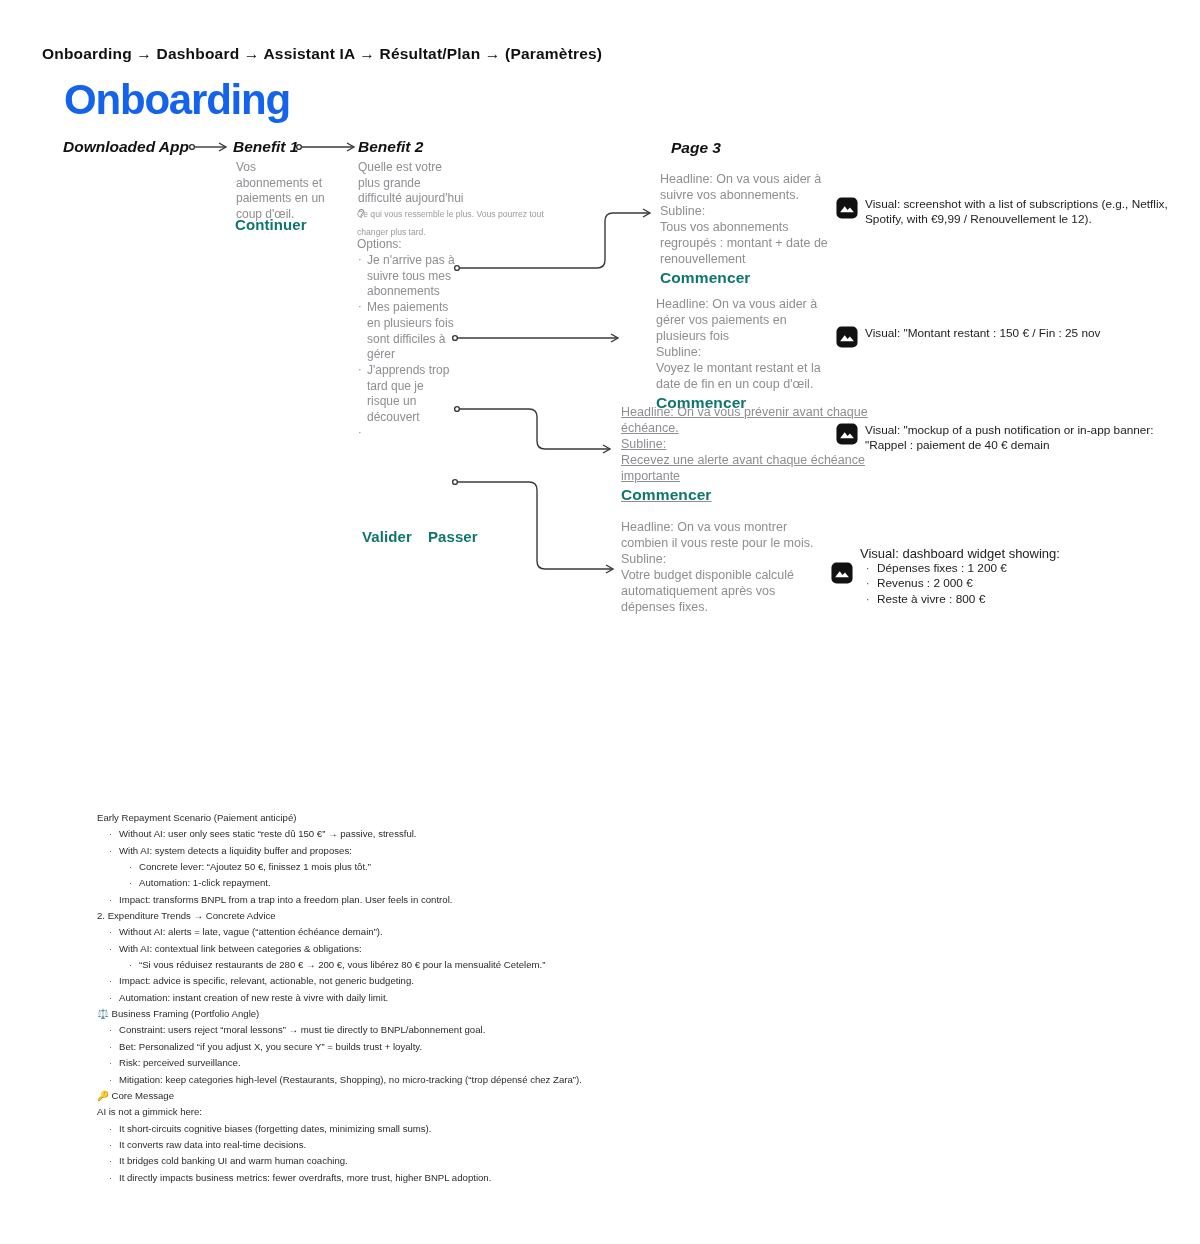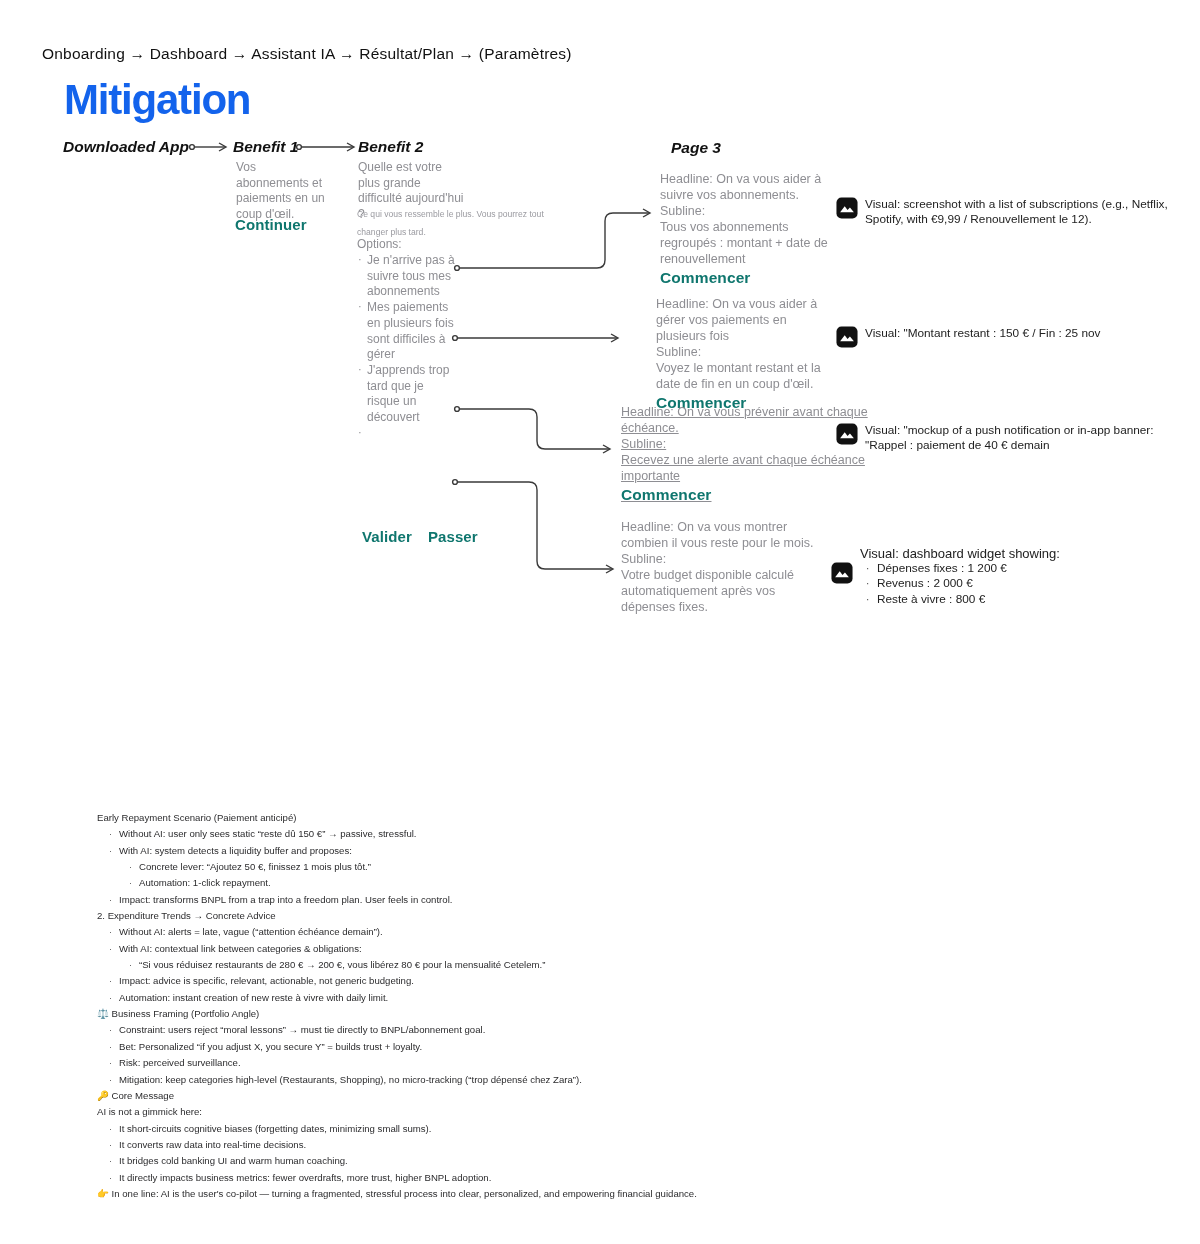--- a/index.html
+++ b/index.html
@@ -2,21 +2,21 @@
 <html><head>
 <meta charset="utf-8">
 <style>
   html,body{margin:0;padding:0;background:#fff;}
   #canvas{
     position:relative;width:1200px;height:1244px;background:#ffffff;overflow:hidden;
     font-family:"Liberation Sans","DejaVu Sans",sans-serif;color:#1d1d1f;
   }
   .abs{position:absolute;}
   
-  #breadcrumb{left:42px;top:45px;font-size:15.5px;font-weight:400;letter-spacing:.2px;color:#111;}
+  #breadcrumb{left:42px;top:45px;font-size:15.5px;font-weight:700;letter-spacing:.2px;color:#111;}
   #page-title{left:64px;top:76px;font-size:42px;font-weight:800;letter-spacing:-1.2px;color:#1363ec;}
   
   .flow-header{font-size:15.5px;font-weight:700;color:#111;font-style:italic;}
   #hdr-app{left:63px;top:138px;}
   #hdr-b1{left:233px;top:138px;}
   #hdr-b2{left:358px;top:138px;}
   #hdr-p3{left:671px;top:139px;}
   
   .gray{color:#8e8e93;font-size:12px;line-height:15.7px;}
   #benefit1-desc{left:236px;top:160px;width:92px;}
@@ -58,21 +58,21 @@
   .note.i0{padding-left:0;}
   .note.i1 .bullet{padding-left:12px;width:10px;flex:0 0 22px;box-sizing:border-box;}
   .note.i2 .bullet{padding-left:32px;width:10px;flex:0 0 42px;box-sizing:border-box;}
 </style>
 </head>
 <body>
 
 <div id="canvas">
 
   <div class="abs" id="breadcrumb">Onboarding → Dashboard → Assistant IA → Résultat/Plan → (Paramètres)</div>
-  <div class="abs" id="page-title">Mitigation</div>
+  <div class="abs" id="page-title">Onboarding</div>
 
   <div class="abs flow-header" id="hdr-app">Downloaded App</div>
   <div class="abs flow-header" id="hdr-b1">Benefit 1</div>
   <div class="abs flow-header" id="hdr-b2">Benefit 2</div>
   <div class="abs flow-header" id="hdr-p3">Page 3</div>
 
   <div class="abs gray" id="benefit1-desc">Vos abonnements et paiements en un coup d'œil.</div>
   <div class="abs cta" id="cta-continuer">Continuer</div>
 
   <div class="abs gray" id="benefit2-question">Quelle est votre plus grande difficulté aujourd'hui ?</div>
@@ -284,18 +284,15 @@
         <span>It converts raw data into real-time decisions.</span>
       </div>
       <div class="note i1">
         <span class="bullet">·</span>
         <span>It bridges cold banking UI and warm human coaching.</span>
       </div>
       <div class="note i1">
         <span class="bullet">·</span>
         <span>It directly impacts business metrics: fewer overdrafts, more trust, higher BNPL adoption.</span>
       </div>
-      <div class="note i0">
-        <span>👉 In one line: AI is the user's co-pilot — turning a fragmented, stressful process into clear, personalized, and empowering financial guidance.</span>
-      </div>
     </div>
 
 </div>
 
 </body></html>

